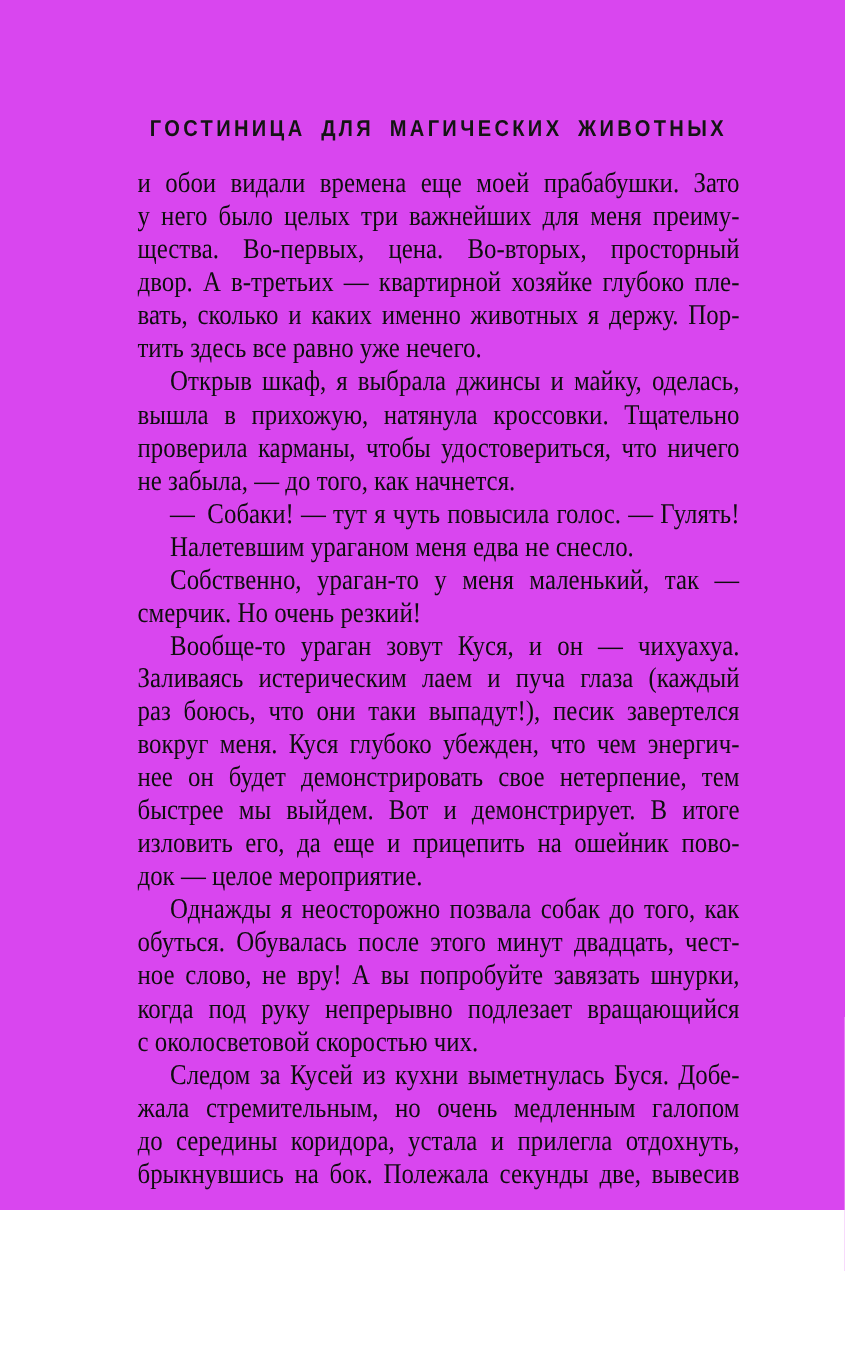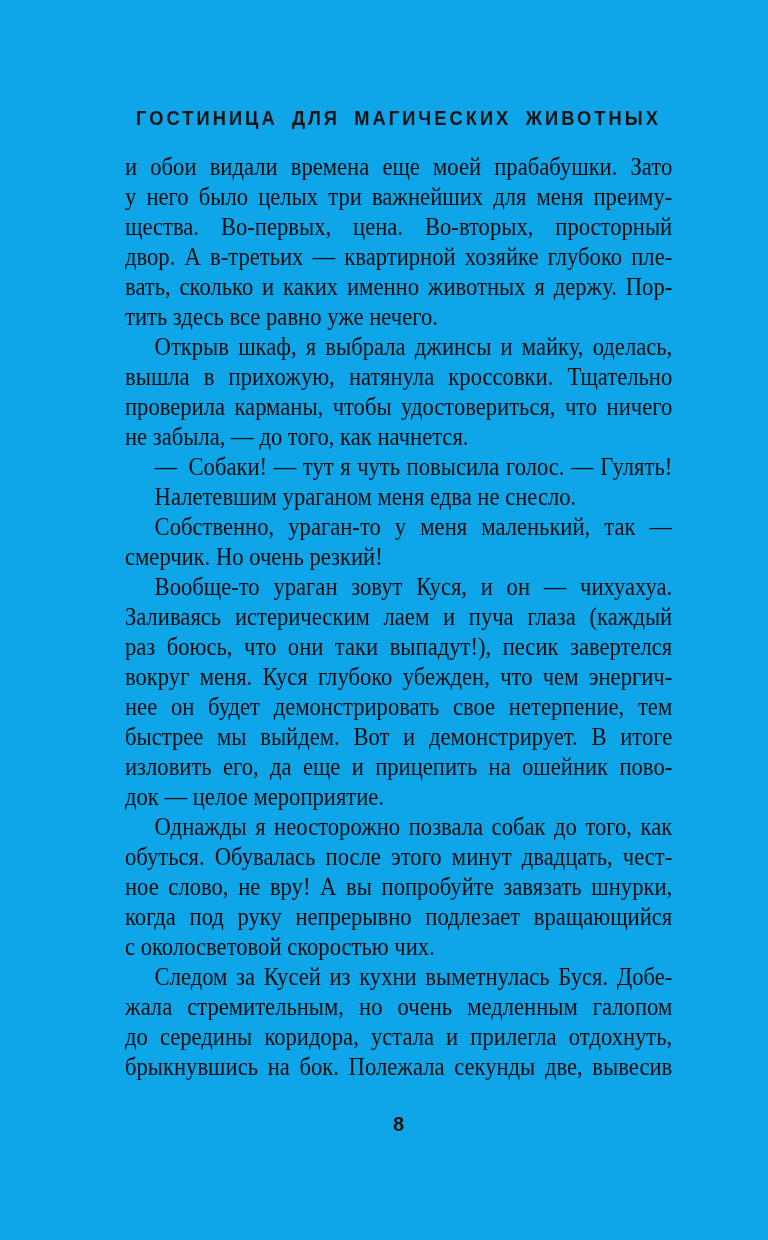--- a/index.html
+++ b/index.html
@@ -2,22 +2,22 @@
 <html lang="ru"><head>
 <meta charset="utf-8">
 <style>
   * { margin: 0; padding: 0; box-sizing: border-box; }
   html, body { width: 768px; height: 1240px; }
   body { background: #ffffff; }
 
   .page {
     position: relative;
     width: 768px;
-    height: 1240px;
-    background: #0ea5e9;
+    height: 1100px;
+    background: #d946ef;
     overflow: hidden;
     color: #0e0e0e;
     font-family: "Liberation Serif", "DejaVu Serif", serif;
   }
 
   .running-head {
     position: absolute;
     top: 107px;
     left: 96px;
     width: 605px;

